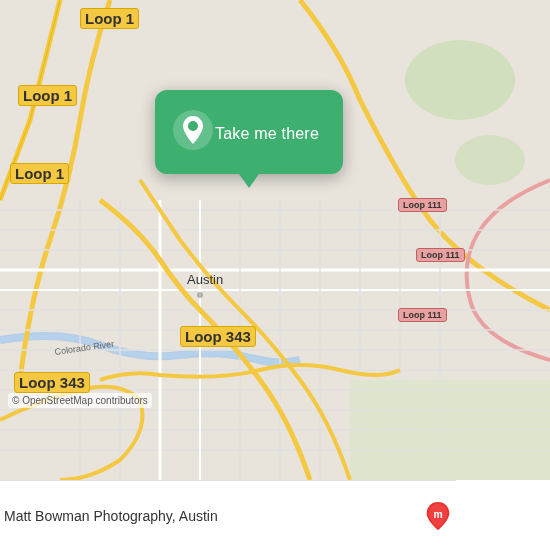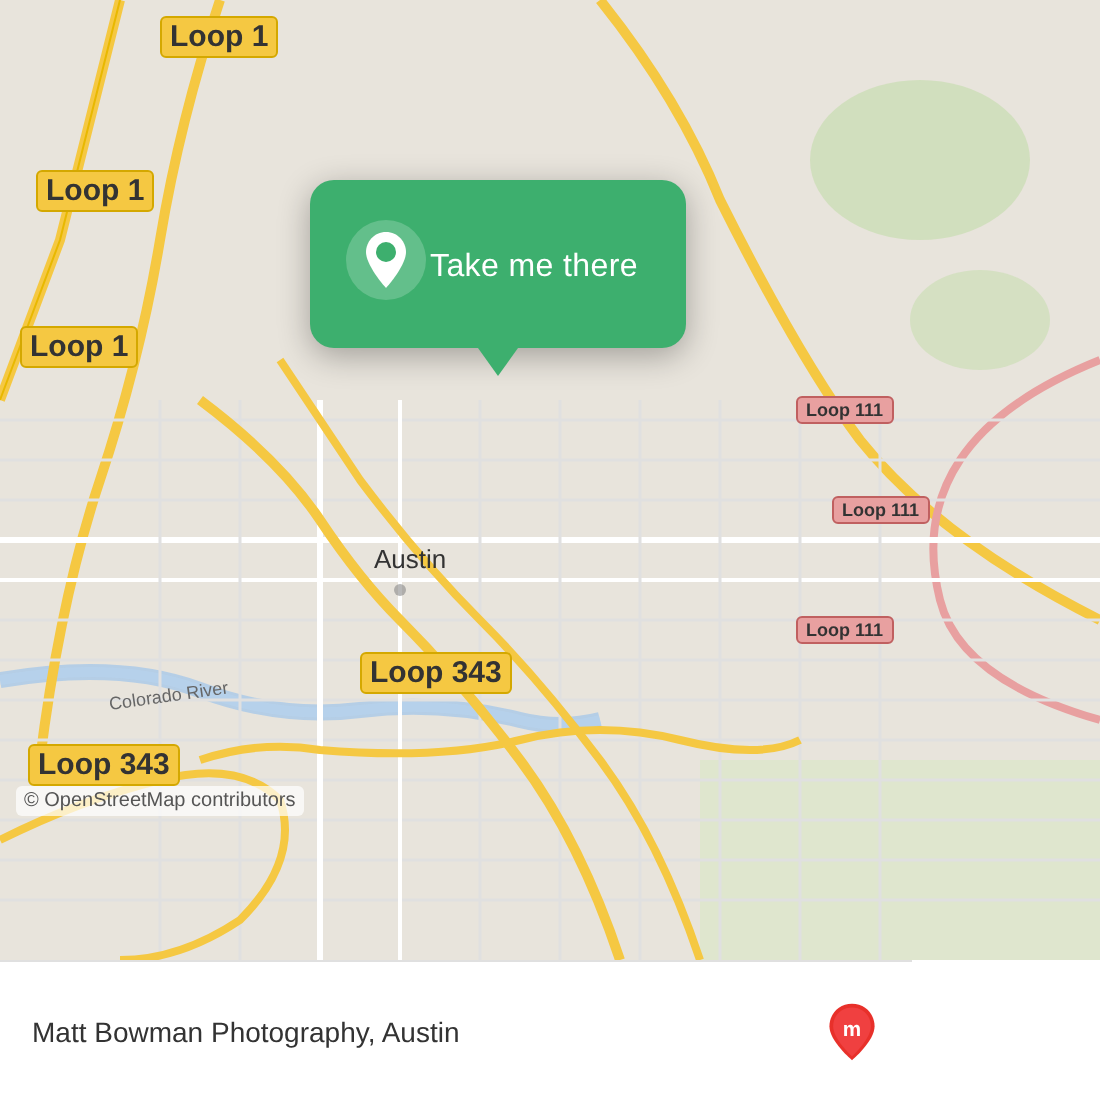--- a/index.html
+++ b/index.html
@@ -71,21 +71,21 @@
     }
 
     
     #bottom-bar {
       width: 456px;
       height: 70px;
       background: #ffffff;
       display: flex;
       align-items: center;
       justify-content: space-between;
-      padding: 0 16px;
+      padding: 0 4px;
       border-top: 1px solid #e0e0e0;
     }
 
     #location-text {
       font-size: 14px;
       color: #333333;
       font-weight: 400;
     }
 
     

